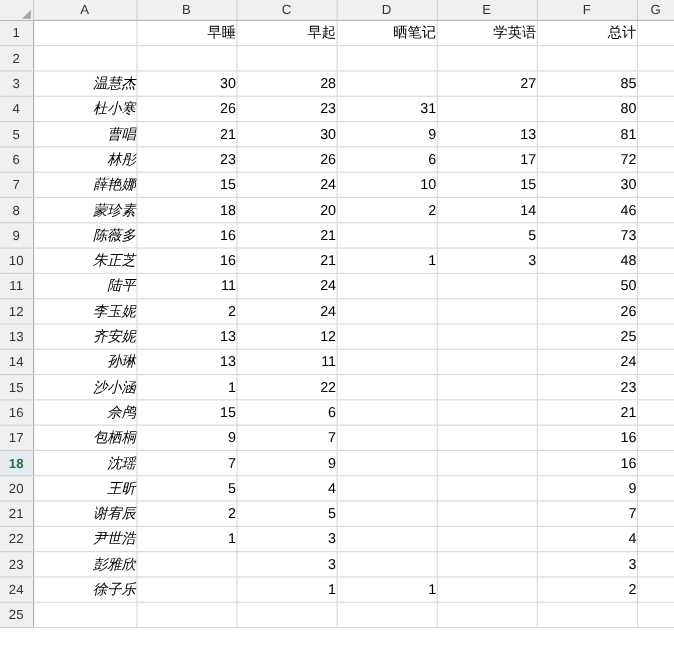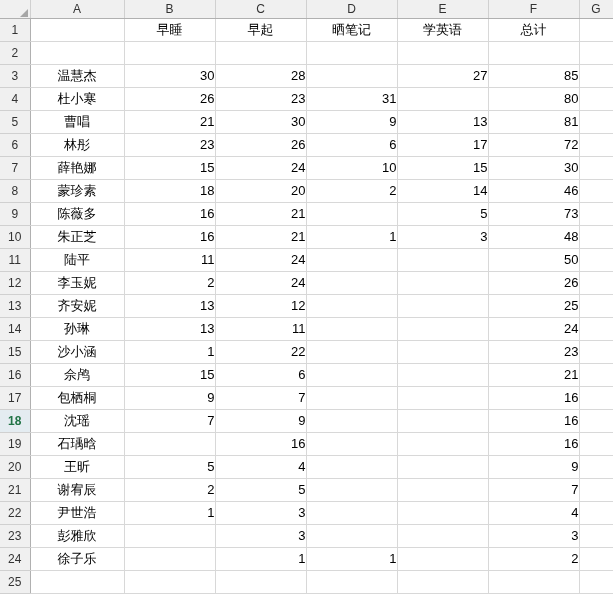--- a/index.html
+++ b/index.html
@@ -81,22 +81,22 @@
     height: 23px;
     font-size: 13px;
     color: #000000;
     padding: 0 4px;
     overflow: hidden;
     white-space: nowrap;
     vertical-align: middle;
     font-family: "Liberation Sans", sans-serif;
   }
   td.cell.num { text-align: right; }
-  td.cell.txt { text-align: center; }
-  td.cell.hdr { text-align: center; }
+  td.cell.txt { text-align: right; font-style: italic; }
+  td.cell.hdr { text-align: right; }
   
   col.c-a { width: 94px; }
   col.c-b { width: 91px; }
   col.c-c { width: 91px; }
   col.c-d { width: 91px; }
   col.c-e { width: 91px; }
   col.c-f { width: 91px; }
   col.c-g { width: 34px; }
   col.c-h { width: 30px; }
 </style>
@@ -306,30 +306,20 @@
         <td class="rowhead sel">18</td>
         <td class="cell txt">沈瑶</td>
         <td class="cell num">7</td>
         <td class="cell num">9</td>
         <td class="cell num"></td>
         <td class="cell num"></td>
         <td class="cell num">16</td>
         <td class="cell"></td>
       </tr>
         <tr>
-        <td class="rowhead">19</td>
-        <td class="cell txt">石瑀晗</td>
-        <td class="cell num"></td>
-        <td class="cell num">16</td>
-        <td class="cell num"></td>
-        <td class="cell num"></td>
-        <td class="cell num">16</td>
-        <td class="cell"></td>
-      </tr>
-        <tr>
         <td class="rowhead">20</td>
         <td class="cell txt">王昕</td>
         <td class="cell num">5</td>
         <td class="cell num">4</td>
         <td class="cell num"></td>
         <td class="cell num"></td>
         <td class="cell num">9</td>
         <td class="cell"></td>
       </tr>
         <tr>

